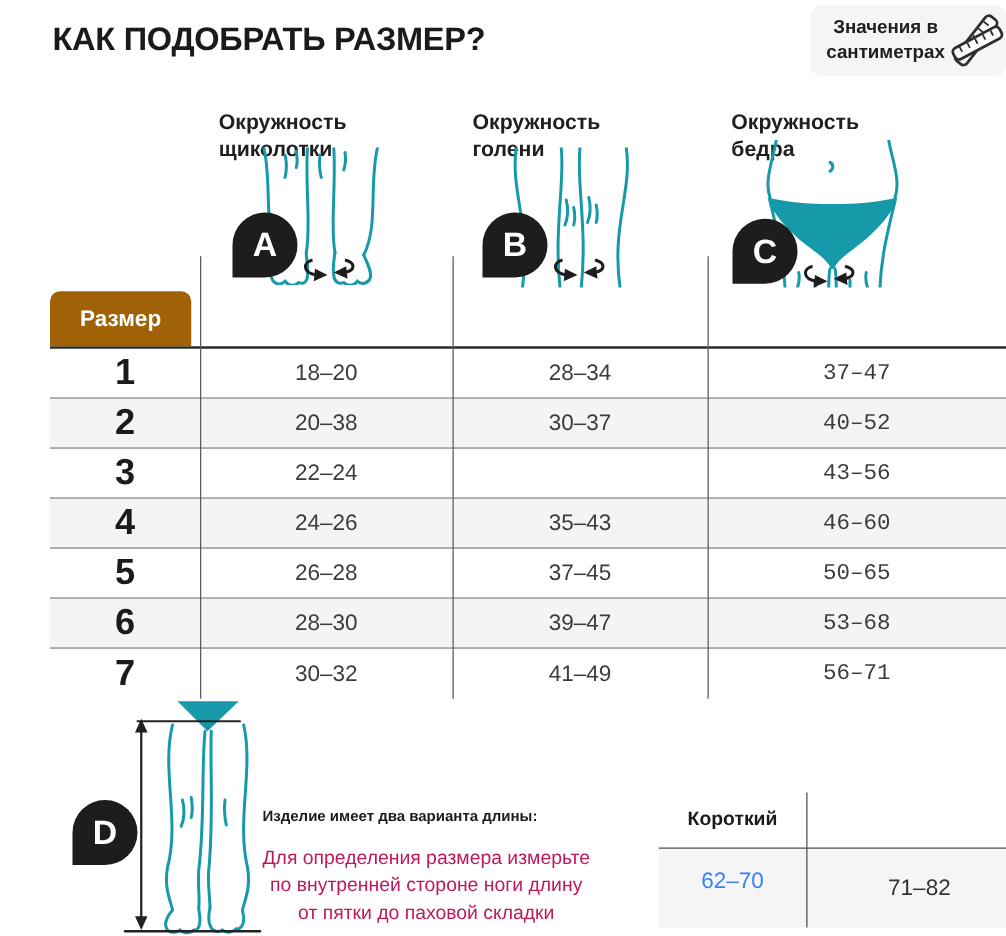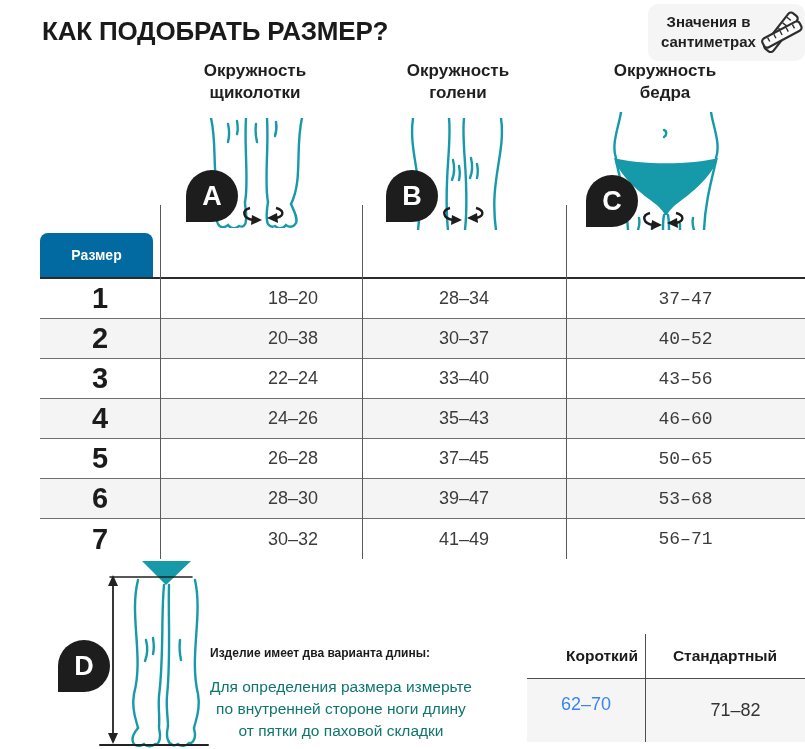--- a/index.html
+++ b/index.html
@@ -8,52 +8,52 @@
     font-family:"Liberation Sans","DejaVu Sans",sans-serif;color:#1b1b1b;
   }
   .abs{position:absolute;text-align:center;}
   
   .title{left:42px;top:16px;font-size:26px;font-weight:700;letter-spacing:-0.2px;color:#1a1a1a;}
   
   .units-badge{left:648px;top:4px;width:157px;height:57px;background:#f5f5f6;border-radius:10px;}
   .units-text{position:absolute;left:13px;top:8px;font-size:15px;font-weight:600;line-height:20px;color:#1f1f1f;}
   .units-icon{position:absolute;right:2px;top:3px;}
   
-  .col-head{top:60px;width:160px;text-align:center;font-size:17px;font-weight:700;line-height:22px;color:#1f1f1f;}
+  .col-head{top:87px;width:160px;text-align:left;font-size:17px;font-weight:700;line-height:22px;color:#1f1f1f;}
   .col-head.a{left:175px;} .col-head.b{left:378px;} .col-head.c{left:585px;}
   
   .marker{width:52px;height:52px;background:#1d1d1d;border-radius:50% 50% 50% 0;
     display:flex;align-items:center;justify-content:center;color:#ffffff;font-size:27px;font-weight:700;z-index:5;}
   .marker.ma{left:186px;top:170px;} .marker.mb{left:386px;top:170px;}
   .marker.mc{left:586px;top:175px;} .marker.md{left:58px;top:640px;}
   .rotarrow{z-index:5;}
   .rot-a{left:240px;top:204px;} .rot-b{left:440px;top:204px;} .rot-c{left:640px;top:209px;}
   
   .legs-a{left:197px;top:118px;} .legs-b{left:398px;top:118px;}
   .legs-c{left:600px;top:112px;} .legs-d{left:98px;top:556px;}
   
   .vline{top:205px;width:1px;height:354px;background:#5a5a5a;z-index:3;}
   .v1{left:160px;} .v2{left:362px;} .v3{left:566px;}
   .head-line{left:40px;top:277px;width:765px;height:2px;background:#2b2b2b;z-index:3;}
-  .size-header{left:40px;top:233px;width:113px;height:44px;background:#0369a1;border-radius:8px 8px 0 0;
-    display:flex;align-items:center;justify-content:center;color:#ffffff;font-size:14px;font-weight:700;z-index:4;}
+  .size-header{left:40px;top:233px;width:113px;height:44px;background:#a16207;border-radius:8px 8px 0 0;
+    display:flex;align-items:center;justify-content:center;color:#ffffff;font-size:18px;font-weight:700;z-index:4;}
   .rows{left:40px;top:279px;width:765px;}
   .trow{position:relative;height:40px;box-sizing:border-box;border-bottom:1px solid #6e6e6e;background:#ffffff;}
   .trow.striped{background:#f4f4f4;}
   .trow.last{border-bottom:none;}
   .cell{position:absolute;top:0;height:100%;display:flex;align-items:center;justify-content:center;
     font-size:18px;color:#3c3c3c;}
   .cell.size{left:0;width:120px;font-size:29px;font-weight:700;color:#1b1b1b;}
-  .cell.c1{left:120px;width:202px;margin-left:32px;} .cell.c2{left:322px;width:204px;} .cell.c3{left:526px;width:239px;font-family:Liberation Mono, monospace;}
+  .cell.c1{left:120px;width:202px;} .cell.c2{left:322px;width:204px;} .cell.c3{left:526px;width:239px;font-family:Liberation Mono, monospace;}
   
   .len-heading{left:210px;top:646px;font-size:12px;font-weight:700;color:#1b1b1b;}
-  .len-body{left:210px;top:676px;font-size:15.5px;line-height:22px;color:#0f766e;}
+  .len-body{left:210px;top:676px;font-size:15.5px;line-height:22px;color:#be185d;}
   .len-table{left:527px;top:634px;width:278px;height:108px;}
   .lt-cell{position:absolute;display:flex;align-items:center;justify-content:center;}
-  .lt-h1{left:16px;top:0;width:118px;height:44px;font-size:15.5px;font-weight:700;}
+  .lt-h1{left:0;top:0;width:118px;height:44px;font-size:15.5px;font-weight:700;}
   .lt-h2{left:118px;top:0;width:160px;height:44px;font-size:15.5px;font-weight:700;}
   .lt-vals-bg{position:absolute;left:0;top:45px;width:278px;height:63px;background:#f5f5f5;}
   .lt-v1{left:0;top:39px;width:118px;height:63px;font-size:18px;color:#3b82f6;}
   .lt-v2{left:118px;top:45px;width:181px;height:63px;font-size:18px;color:#333333;}
   .lt-hline{position:absolute;left:0;top:44px;width:278px;height:1px;background:#4f4f4f;}
   .lt-div{position:absolute;left:118px;top:0;width:1px;height:108px;background:#4f4f4f;}
 </style>
 </head>
 <body>
 
@@ -211,21 +211,20 @@
     </div>
     <div class="trow striped">
       <div class="cell size">2</div>
       <div class="cell c1">20–38</div>
       <div class="cell c2">30–37</div>
       <div class="cell c3">40–52</div>
     </div>
     <div class="trow">
       <div class="cell size">3</div>
       <div class="cell c1">22–24</div>
-      <div class="cell c2">33–40</div>
       <div class="cell c3">43–56</div>
     </div>
     <div class="trow striped">
       <div class="cell size">4</div>
       <div class="cell c1">24–26</div>
       <div class="cell c2">35–43</div>
       <div class="cell c3">46–60</div>
     </div>
     <div class="trow">
       <div class="cell size">5</div>
@@ -254,20 +253,19 @@
   <div class="abs len-heading">Изделие имеет два варианта длины:</div>
   <div class="abs len-body">
     <div>Для определения размера измерьте</div>
     <div>по внутренней стороне ноги длину</div>
     <div>от пятки до паховой складки</div>
   </div>
 
   <div class="abs len-table">
     <div class="lt-vals-bg"></div>
     <div class="lt-cell lt-h1">Короткий</div>
-    <div class="lt-cell lt-h2">Стандартный</div>
     <div class="lt-cell lt-v1">62–70</div>
     <div class="lt-cell lt-v2">71–82</div>
     <div class="lt-hline"></div>
     <div class="lt-div"></div>
   </div>
 
 </div>
 
 </body></html>

